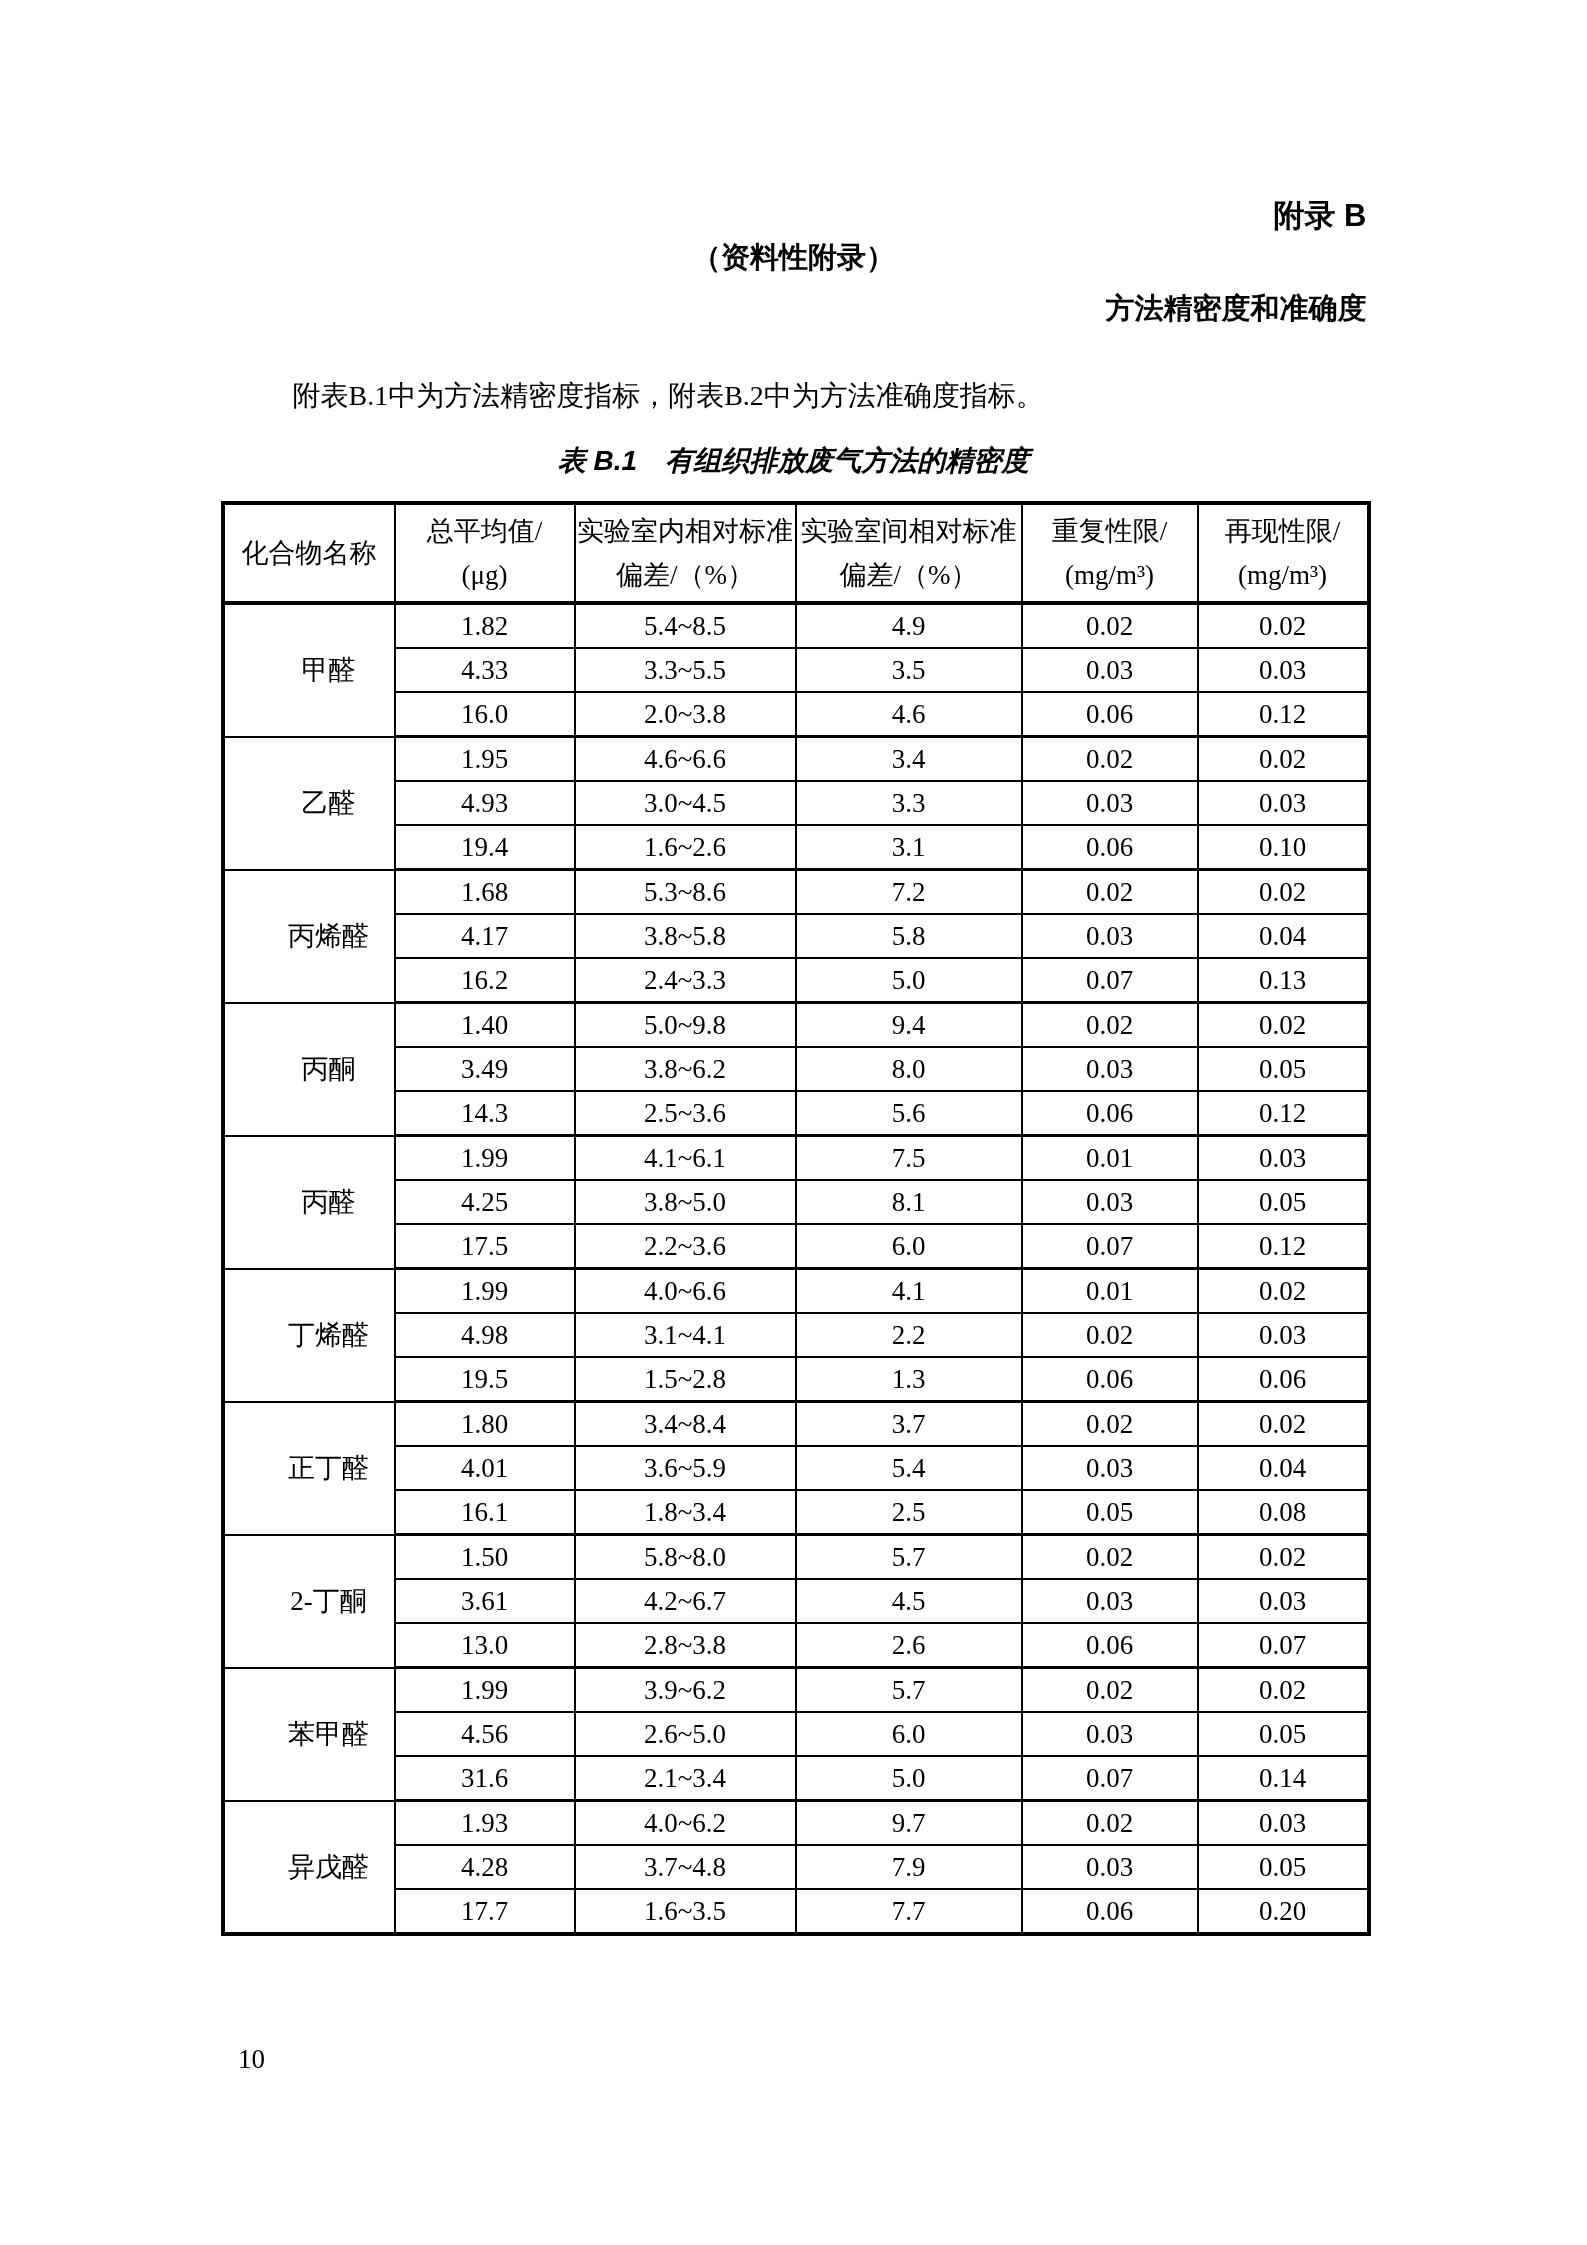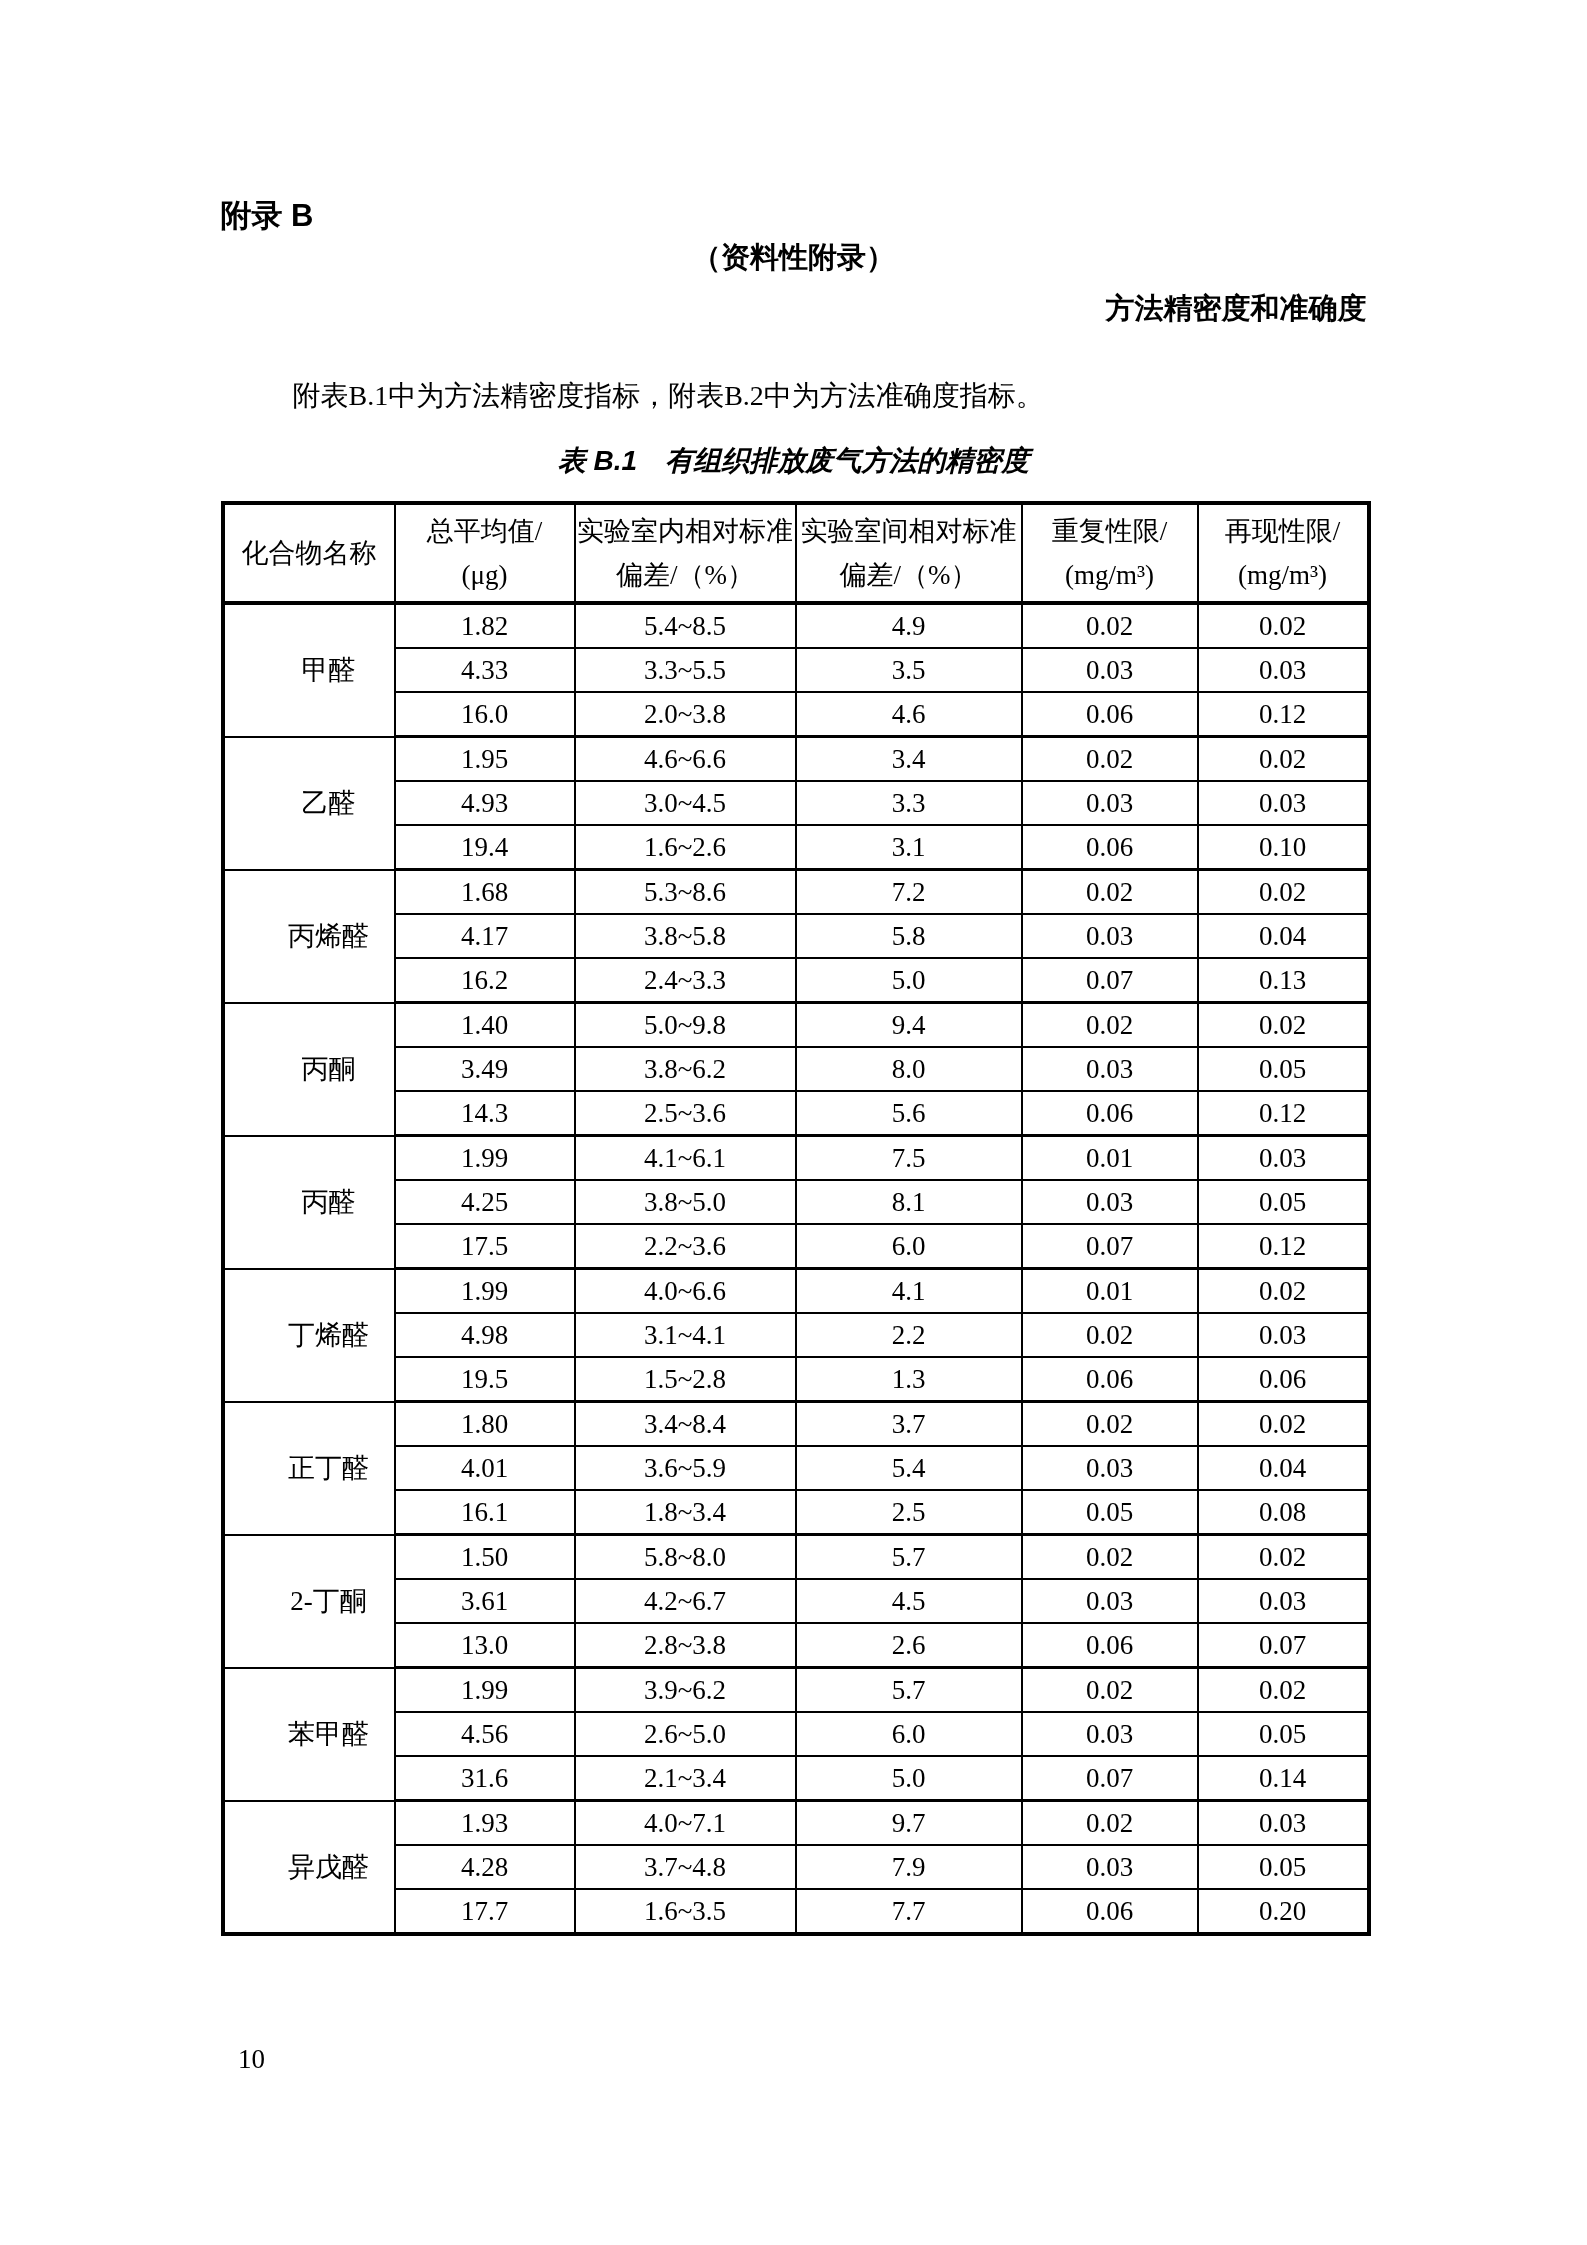--- a/index.html
+++ b/index.html
@@ -10,21 +10,21 @@
     margin: 0 auto;
     background: #ffffff;
     color: #000;
     font-family: "Liberation Serif", serif;
     overflow: hidden;
   }
   .content { width: 1146px; margin: 0 auto; }
 
   .h-main {
     padding-top: 200px;
-    text-align: left;
+    text-align: right;
     font-family: "Liberation Sans", sans-serif;
     font-weight: bold;
     font-size: 31px;
     line-height: 1;
   }
   .h-sub {
     margin-top: 12px;
     text-align: center;
     font-family: "Liberation Sans", sans-serif;
     font-weight: bold;
@@ -332,21 +332,21 @@
           <tr class="group-end">
             <td>31.6</td>
             <td>2.1~3.4</td>
             <td>5.0</td>
             <td>0.07</td>
             <td>0.14</td>
           </tr>
           <tr>
             <td rowspan="3" class="compound-cell">异戊醛</td>
             <td>1.93</td>
-            <td>4.0~7.1</td>
+            <td>4.0~6.2</td>
             <td>9.7</td>
             <td>0.02</td>
             <td>0.03</td>
           </tr>
           <tr>
             <td>4.28</td>
             <td>3.7~4.8</td>
             <td>7.9</td>
             <td>0.03</td>
             <td>0.05</td>

